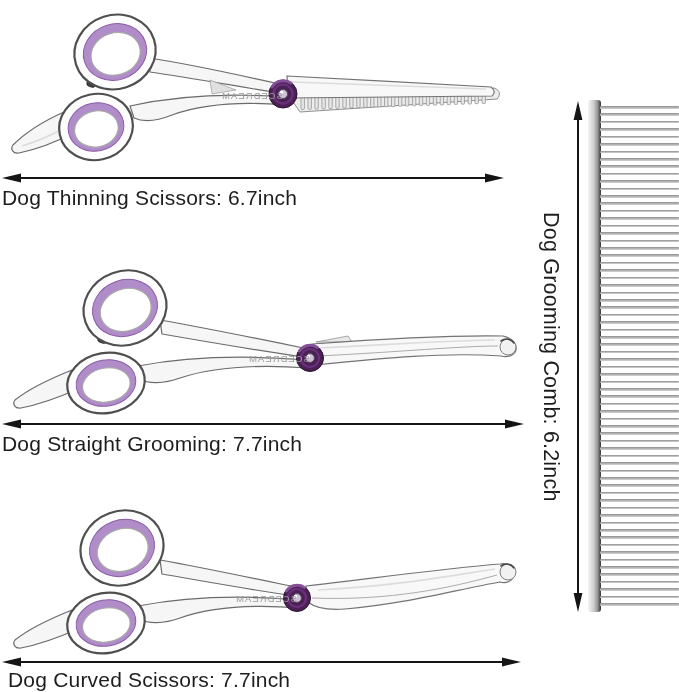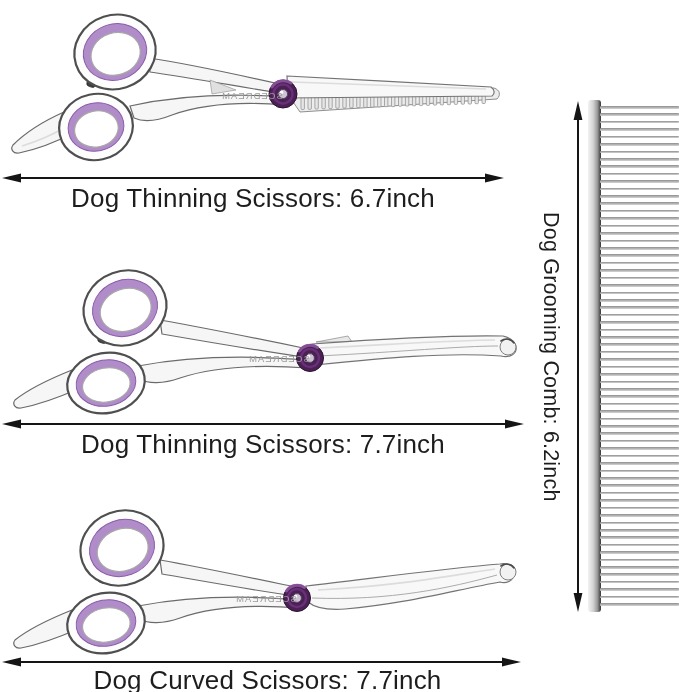--- a/index.html
+++ b/index.html
@@ -2,21 +2,21 @@
 <html style="--page-bg: #ffffff; --label-color: #1d1d1d; --arrow-color: #151515; --ring-purple: #b08cc9; --ring-purple-dark: #8a5ca8; --screw-purple: #4b2154; --screw-purple-light: #8d55a0; --engraving-gray: #9b9b9b; --comb-metal: #d6d6d6; --comb-edge: #8d8d8d;"><head>
 <meta charset="utf-8">
 <style>
   html,body{margin:0;padding:0;background:#fff;}
   .canvas{
     position:relative;width:679px;height:692px;background:var(--page-bg,#fff);
     font-family:"Liberation Sans",sans-serif;overflow:hidden;
   }
   .abs{position:absolute;}
   .dim-label{
-    position:absolute;text-align:center;font-size:26px;line-height:24px;
+    position:absolute;text-align:left;font-size:21px;line-height:24px;
     color:var(--label-color,#1d1d1d);letter-spacing:0.2px;white-space:nowrap;
   }
   .v-label{
     position:absolute;display:flex;align-items:center;justify-content:center;
     writing-mode:vertical-rl;font-size:21.5px;color:var(--label-color,#1d1d1d);
     letter-spacing:0.2px;white-space:nowrap;
   }
   .dim-line{stroke:var(--arrow-color,#151515);stroke-width:2;}
   .dim-head{fill:var(--arrow-color,#151515);}
   .metal{fill:#f6f6f6;stroke:#6b6b6b;stroke-width:1.2;}
@@ -159,21 +159,21 @@
     <g transform="translate(279,100) scale(-1,1)">
       <text class="brand-text" x="0" y="0" text-anchor="middle">SCEDREAM</text>
     </g>
   </svg>
 
   <svg class="abs" style="left:2px;top:415px" width="522" height="18" viewBox="0 0 522 18">
     <line class="dim-line" x1="14" y1="9" x2="508" y2="9"></line>
     <polygon class="dim-head" points="0,9 19,4.6 19,13.4"></polygon>
     <polygon class="dim-head" points="522,9 503,4.6 503,13.4"></polygon>
   </svg>
-  <div class="dim-label" style="left:2px;top:432px;width:522px">Dog Thinning Scissors: 7.7inch</div>
+  <div class="dim-label" style="left:2px;top:432px;width:522px">Dog Straight Grooming: 7.7inch</div>
 
   <svg class="abs" style="left:0;top:498px" width="560" height="162" viewBox="0 0 560 162">
     <path class="blade" d="M306,88 C375,80 448,70 500,66 C509,64 515,70 514,77 C513,83 506,86 500,84 C455,92 405,106 345,111 C330,112 315,110 308,104 Z"></path>
     <path class="sep" d="M312,100 C390,103 450,90 497,77"></path>
     <path class="accent" d="M318,92 C400,88 460,76 495,71"></path>
     <circle class="ball" cx="508" cy="74" r="8"></circle>
     <path class="ball-arc" d="M501,68 A9,9 0 0 1 514,70"></path>
     <path class="metal" d="M160,62 C205,70 252,80 300,90 L301,99 C252,92 208,84 162,76 Z"></path>
     <path class="metal" d="M138,108 C185,99 242,97 300,102 L300,110 C250,106 208,110 180,120 C163,126 148,126 140,121 Z"></path>
     <path class="metal" d="M72,112 C52,120 30,130 15,142 C12,146 15,151 21,150 C42,146 62,138 78,131 C76,124 74,118 72,112 Z"></path>

